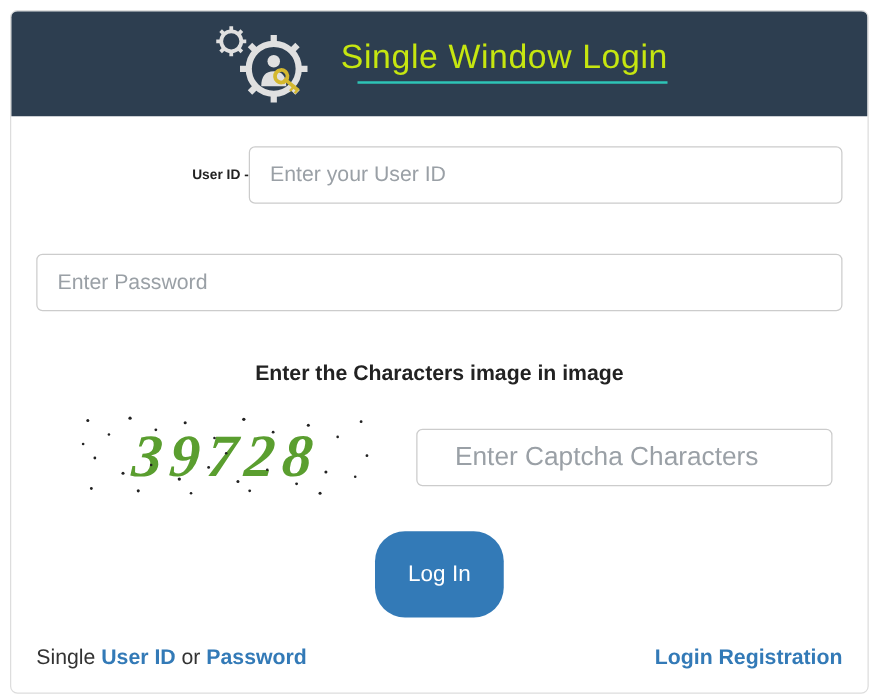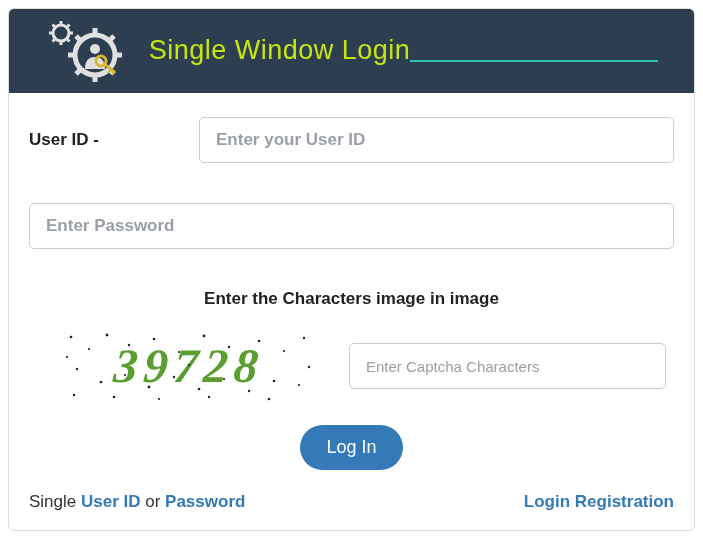--- a/index.html
+++ b/index.html
@@ -29,21 +29,21 @@
       padding: 0 20px;
     }
     .logo-icon {
       width: 90px;
       height: 64px;
       position: relative;
       flex-shrink: 0;
     }
     .header-text {
       display: flex;
-      flex-direction: row;
+      flex-direction: column;
       align-items: flex-end;
     }
     .header-title {
       font-size: 27px;
       color: #c6e610;
       font-weight: 400;
       letter-spacing: 0.5px;
       line-height: 1.1;
     }
     .header-underline {
@@ -62,35 +62,34 @@
     .form-body {
       padding: 24px 20px 16px 20px;
     }
     .form-row {
       display: flex;
       align-items: center;
       margin-bottom: 40px;
     }
     .form-label {
       width: 170px;
-      text-align: left;
+      text-align: right;
       font-weight: 700;
-      font-size: 17px;
+      font-size: 11px;
       color: #222;
     }
     .form-input {
       flex: 1;
       height: 46px;
       border: 1px solid #ccc;
       border-radius: 5px;
       padding: 0 16px;
       font-size: 17px;
       color: #555;
       outline: none;
-      font-weight: bold;
     }
     .form-input::placeholder {
       color: #9aa0a6;
     }
     .captcha-heading {
       text-align: center;
       font-weight: 700;
       font-size: 17px;
       color: #222;
       margin-bottom: 18px;
@@ -126,38 +125,38 @@
     .captcha-noise {
       position: absolute;
       inset: 0;
       pointer-events: none;
     }
     .captcha-input {
       flex: 1;
       height: 46px;
       border: 1px solid #ccc;
       border-radius: 5px;
-      padding: 0 16px;
-      font-size: 15px;
+      padding: 0 30px;
+      font-size: 21px;
       color: #555;
       outline: none;
     }
     .captcha-input::placeholder {
       color: #9aa0a6;
     }
     .login-row {
       text-align: center;
       margin: 18px 0 18px 0;
     }
     .login-btn {
       background: #337ab7;
       color: #fff;
       border: none;
       border-radius: 24px;
-      padding: 12px 26px;
+      padding: 24px 26px;
       font-size: 18px;
       cursor: pointer;
       font-weight: 400;
     }
     .footer-row {
       display: flex;
       justify-content: space-between;
       align-items: center;
       font-size: 17px;
       padding: 4px 0 2px 0;

